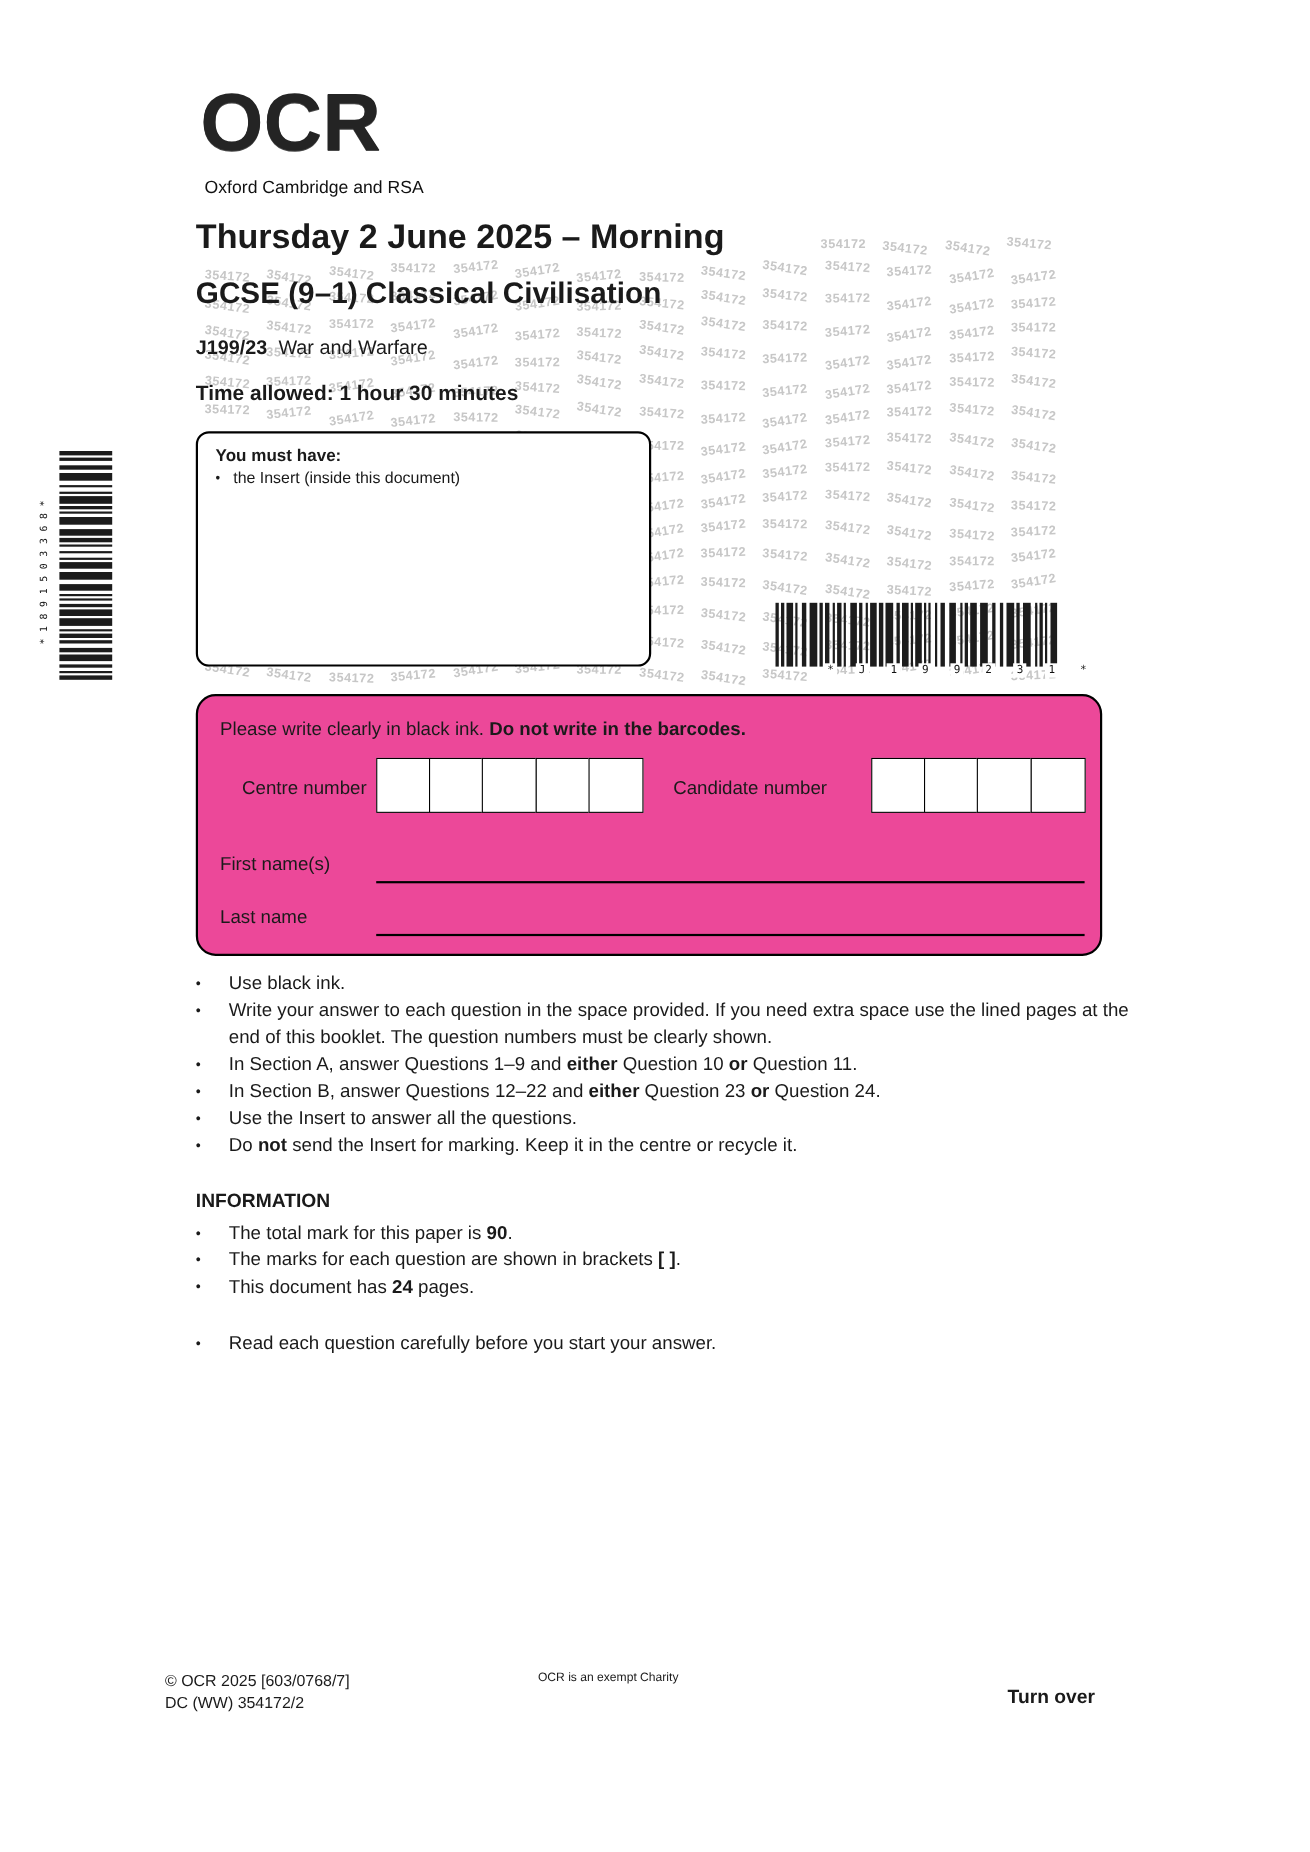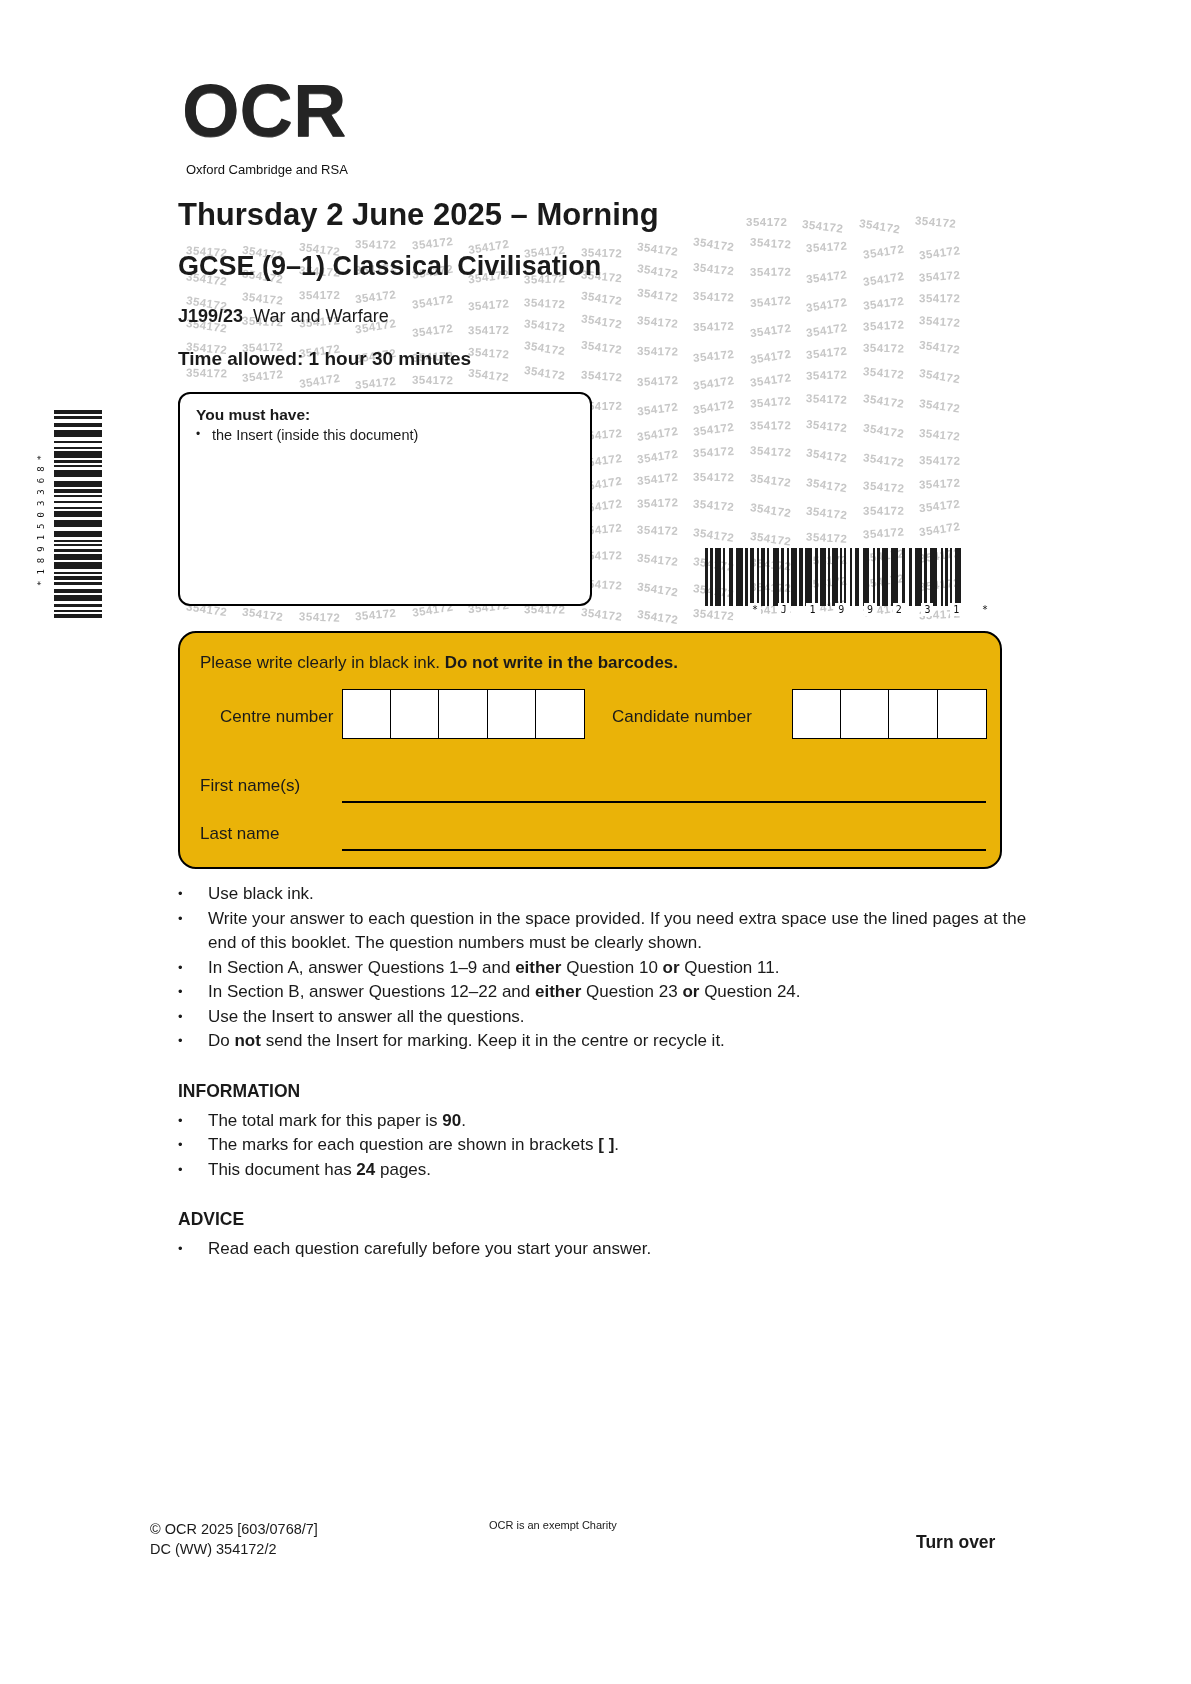--- a/index.html
+++ b/index.html
@@ -20,21 +20,21 @@
     display:inline-block; font-size:11.5px; font-weight:bold; color:#c7c7c7;
     margin-right:15px; letter-spacing:0.5px;
   }
 
   
   .logo-text {
     position:absolute; left:182px; top:74px; z-index:2;
     font-size:74px; font-weight:bold; letter-spacing:0px; color:#242424;
     line-height:1; text-shadow:0 1px 0 #4a4a4a;
   }
-  .logo-sub { position:absolute; left:186px; top:162px; z-index:2; font-size:13px; color:#111; }
+  .logo-sub { position:absolute; left:186px; top:162px; z-index:2; font-size:16px; color:#111; }
   .title-main { position:absolute; left:178px; top:197px; z-index:2; font-size:31px; font-weight:bold; }
   .title-qual { position:absolute; left:178px; top:251px; z-index:2; font-size:27px; font-weight:bold; }
   .title-paper { position:absolute; left:178px; top:306px; z-index:2; font-size:18px; }
   .title-paper .code { font-weight:bold; margin-right:10px; }
   .time-allowed { position:absolute; left:178px; top:348px; z-index:2; font-size:19px; font-weight:bold; }
 
   
   .must-have {
     position:absolute; left:178px; top:392px; width:414px; height:214px; z-index:2;
     background:#fff; border:2.5px solid #000; border-radius:12px; padding:12px 16px;
@@ -62,21 +62,21 @@
     display:flex; justify-content:space-between; z-index:4;
   }
   .hbarcode-digits span {
     background:#fff; font-family:"DejaVu Sans Mono", monospace;
     font-size:10px; color:#111; padding:0 3px; line-height:13px;
   }
 
   
   .cand-box {
     position:absolute; left:178px; top:631px; width:824px; height:238px; z-index:2;
-    background:#eab308; border:2.5px solid #000; border-radius:18px; box-sizing:border-box;
+    background:#ec4899; border:2.5px solid #000; border-radius:18px; box-sizing:border-box;
   }
   .cand-notice { position:absolute; left:20px; top:20px; font-size:17px; }
   .cand-label { position:absolute; font-size:17px; }
   .cells { position:absolute; display:flex; }
   .cells .cell {
     width:50px; height:50px; border:1.8px solid #000; box-sizing:border-box;
     margin-left:-1.8px; background:#fff;
   }
   .cells .cell:first-child { margin-left:0; }
   .name-line { position:absolute; border-bottom:2px solid #000; height:0; }
@@ -296,21 +296,20 @@
             <span class="dot">•</span>
             <span class="content"><span>The marks for each question are shown in brackets </span><span class="b">[ ]</span><span>.</span></span>
           </li>
           <li>
             <span class="dot">•</span>
             <span class="content"><span>This document has </span><span class="b">24</span><span> pages.</span></span>
           </li>
         </ul>
     </div>
     <div class="section">
-      <div class="section-heading">ADVICE</div>
       <ul>
           <li>
             <span class="dot">•</span>
             <span class="content"><span>Read each question carefully before you start your answer.</span></span>
           </li>
         </ul>
     </div>
   </div>
 
   <div class="footer-left">

